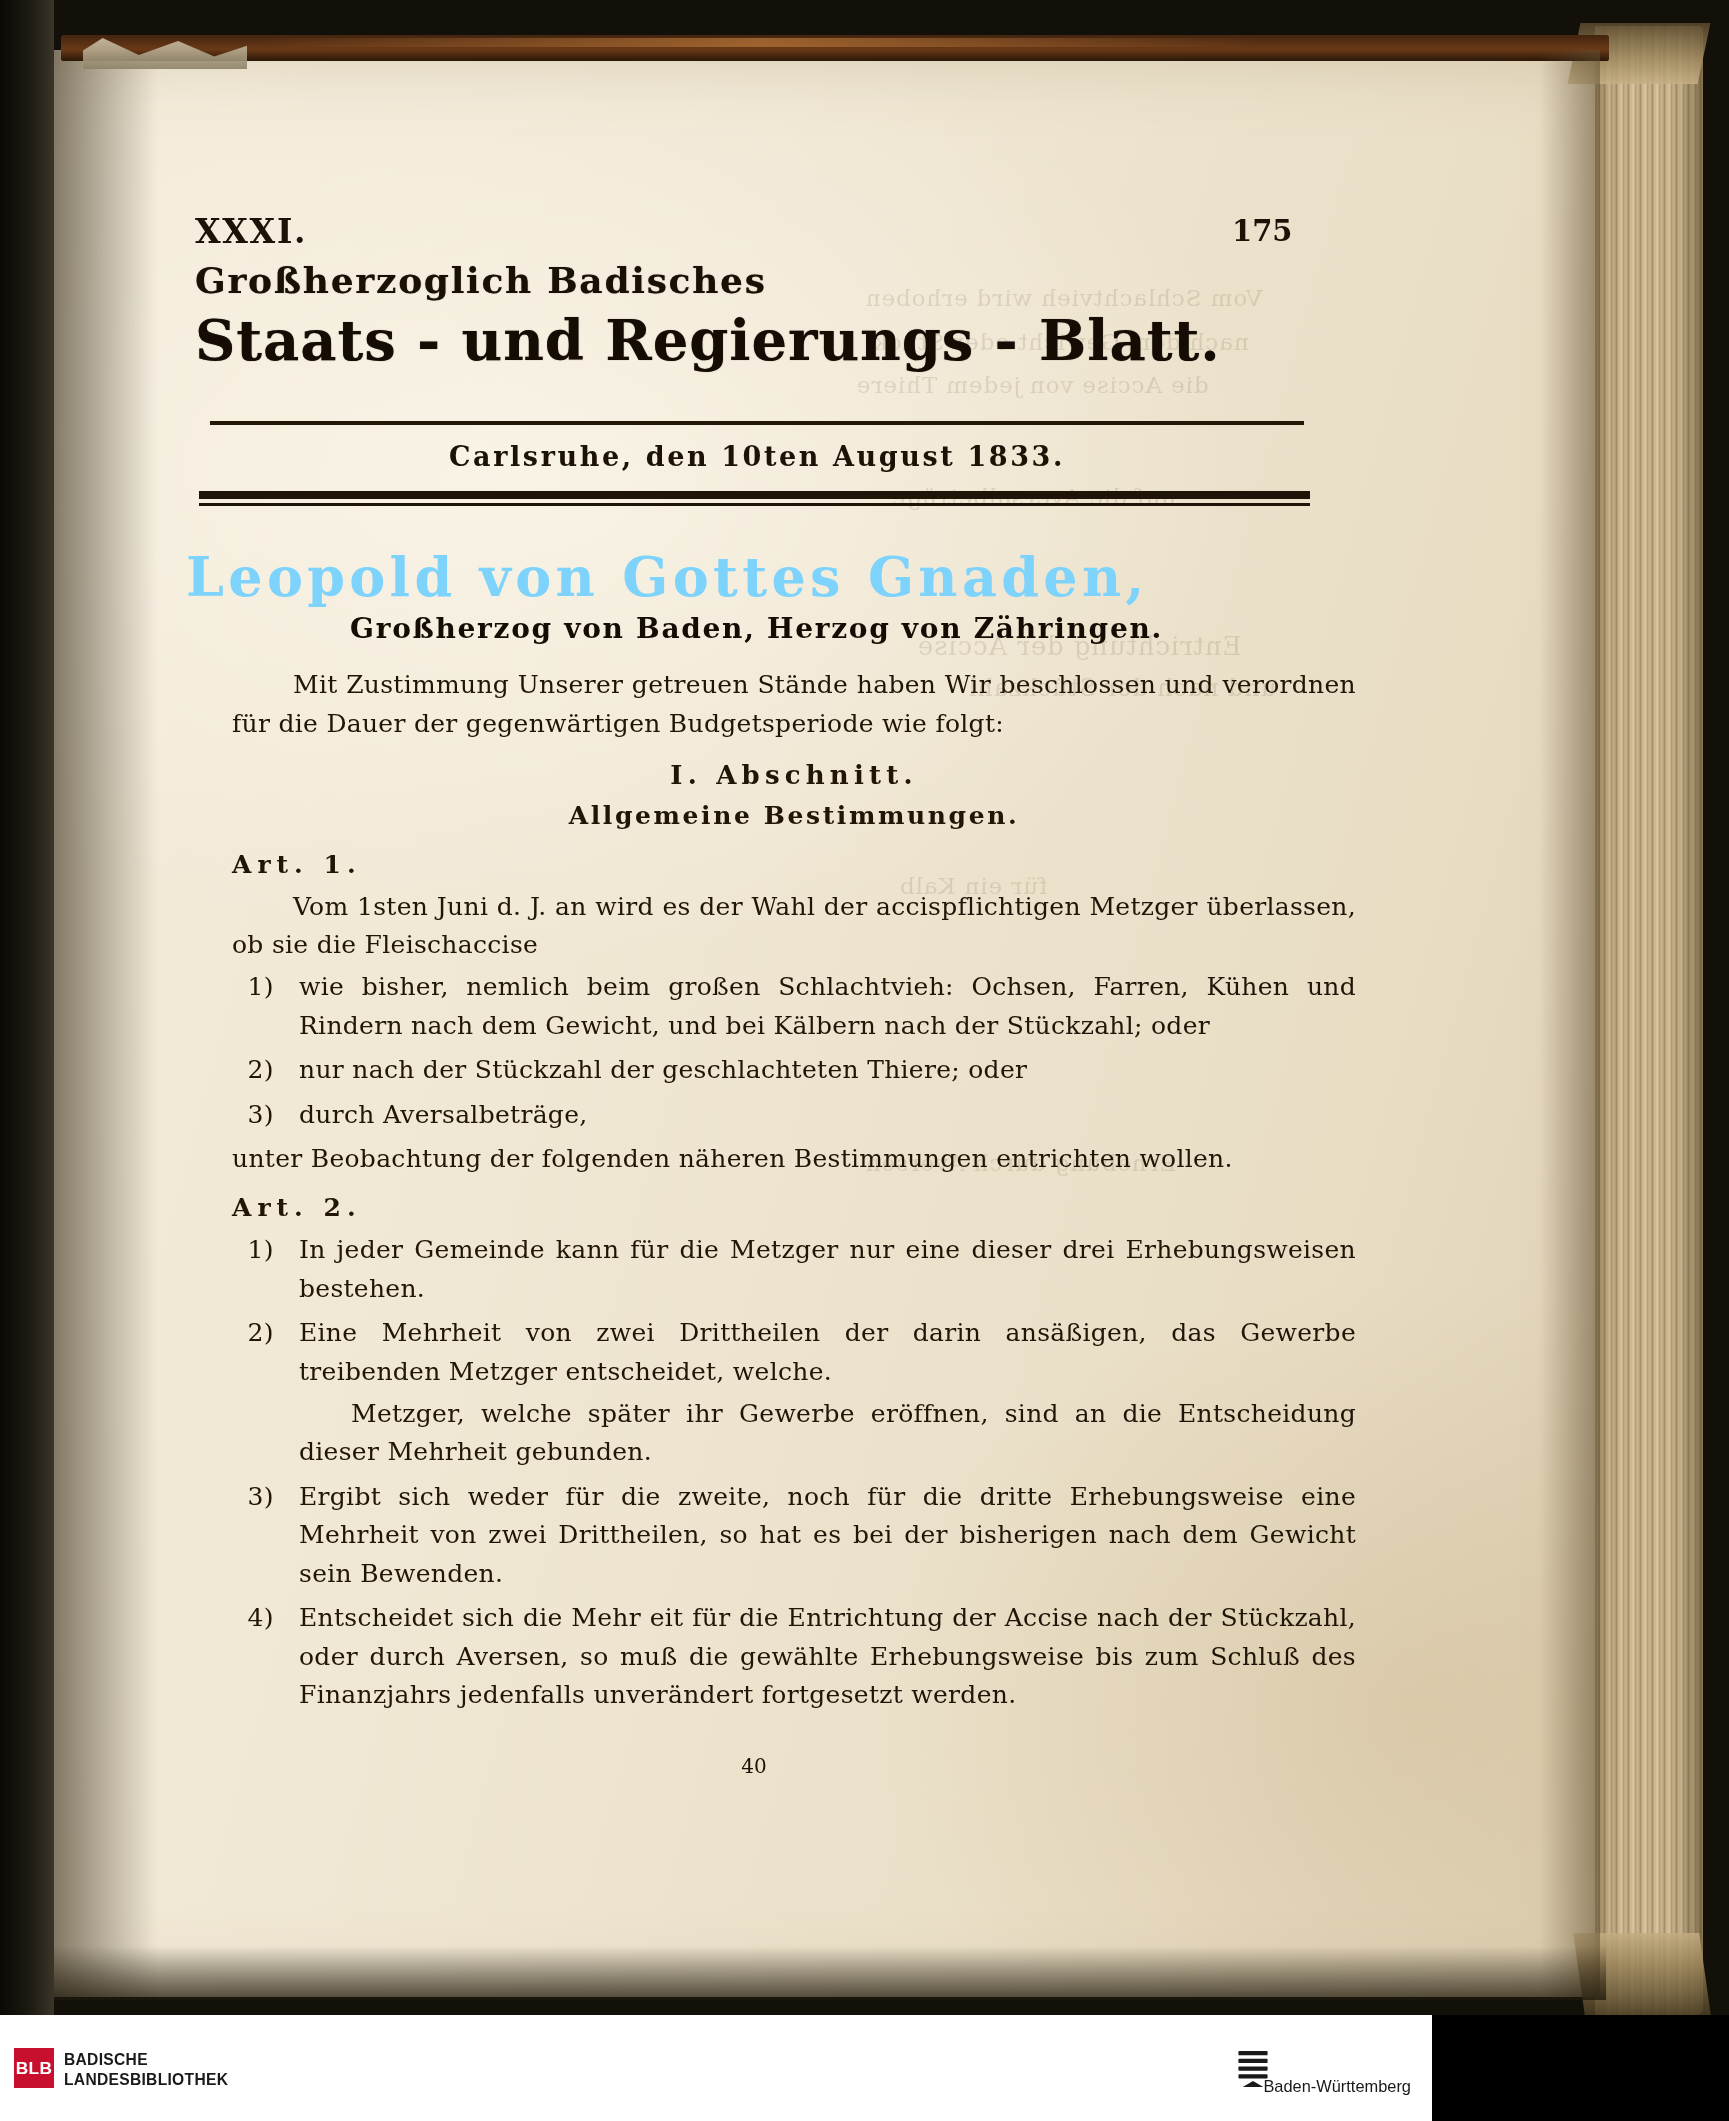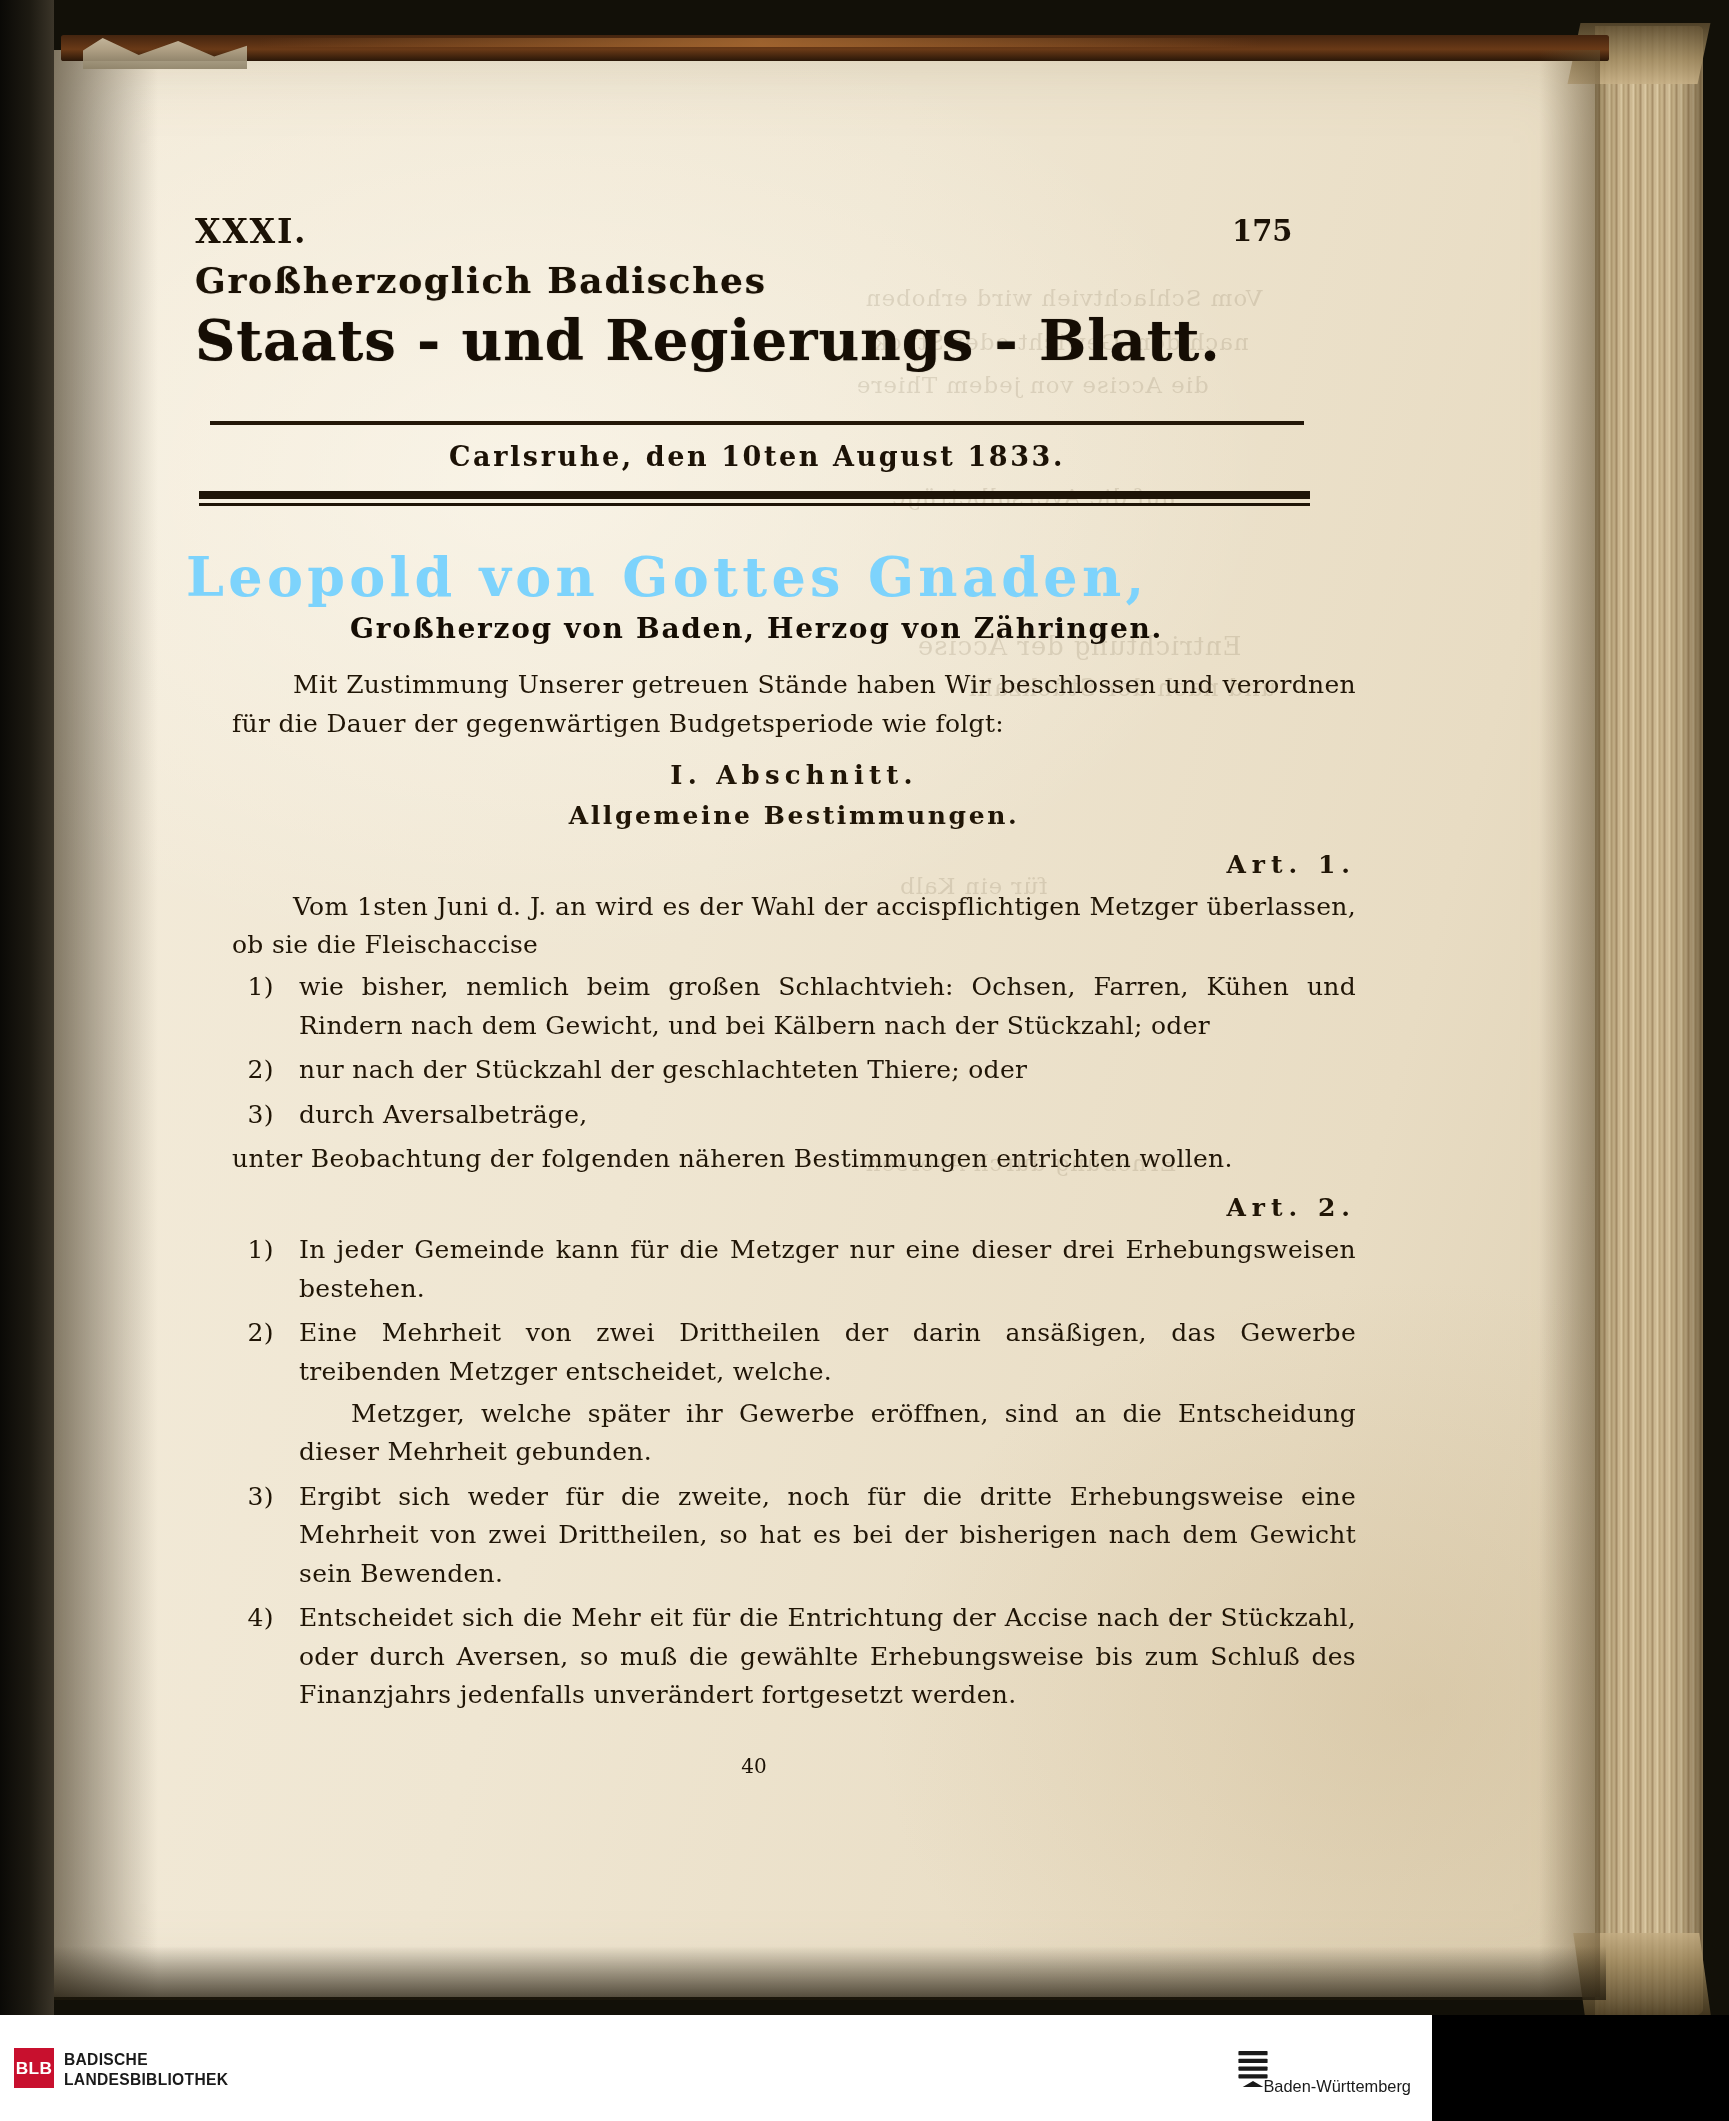--- a/index.html
+++ b/index.html
@@ -249,21 +249,21 @@
   }
   .centersub {
     text-align: center;
     text-indent: 0;
     font-weight: 700;
     letter-spacing: 2.6px;
     margin: 0 0 5.2px 0;
     font-size: 25px;
   }
   .arthead {
-    text-align: right;
+    text-align: left;
     text-indent: 0;
     font-weight: 700;
     letter-spacing: 6px;
     margin: 10.4px 0 3.5px 0;
     font-size: 25px;
   }
   .runon {
     text-indent: 0;
     margin: 0 0 3.5px 0;
     letter-spacing: 0.3px;

